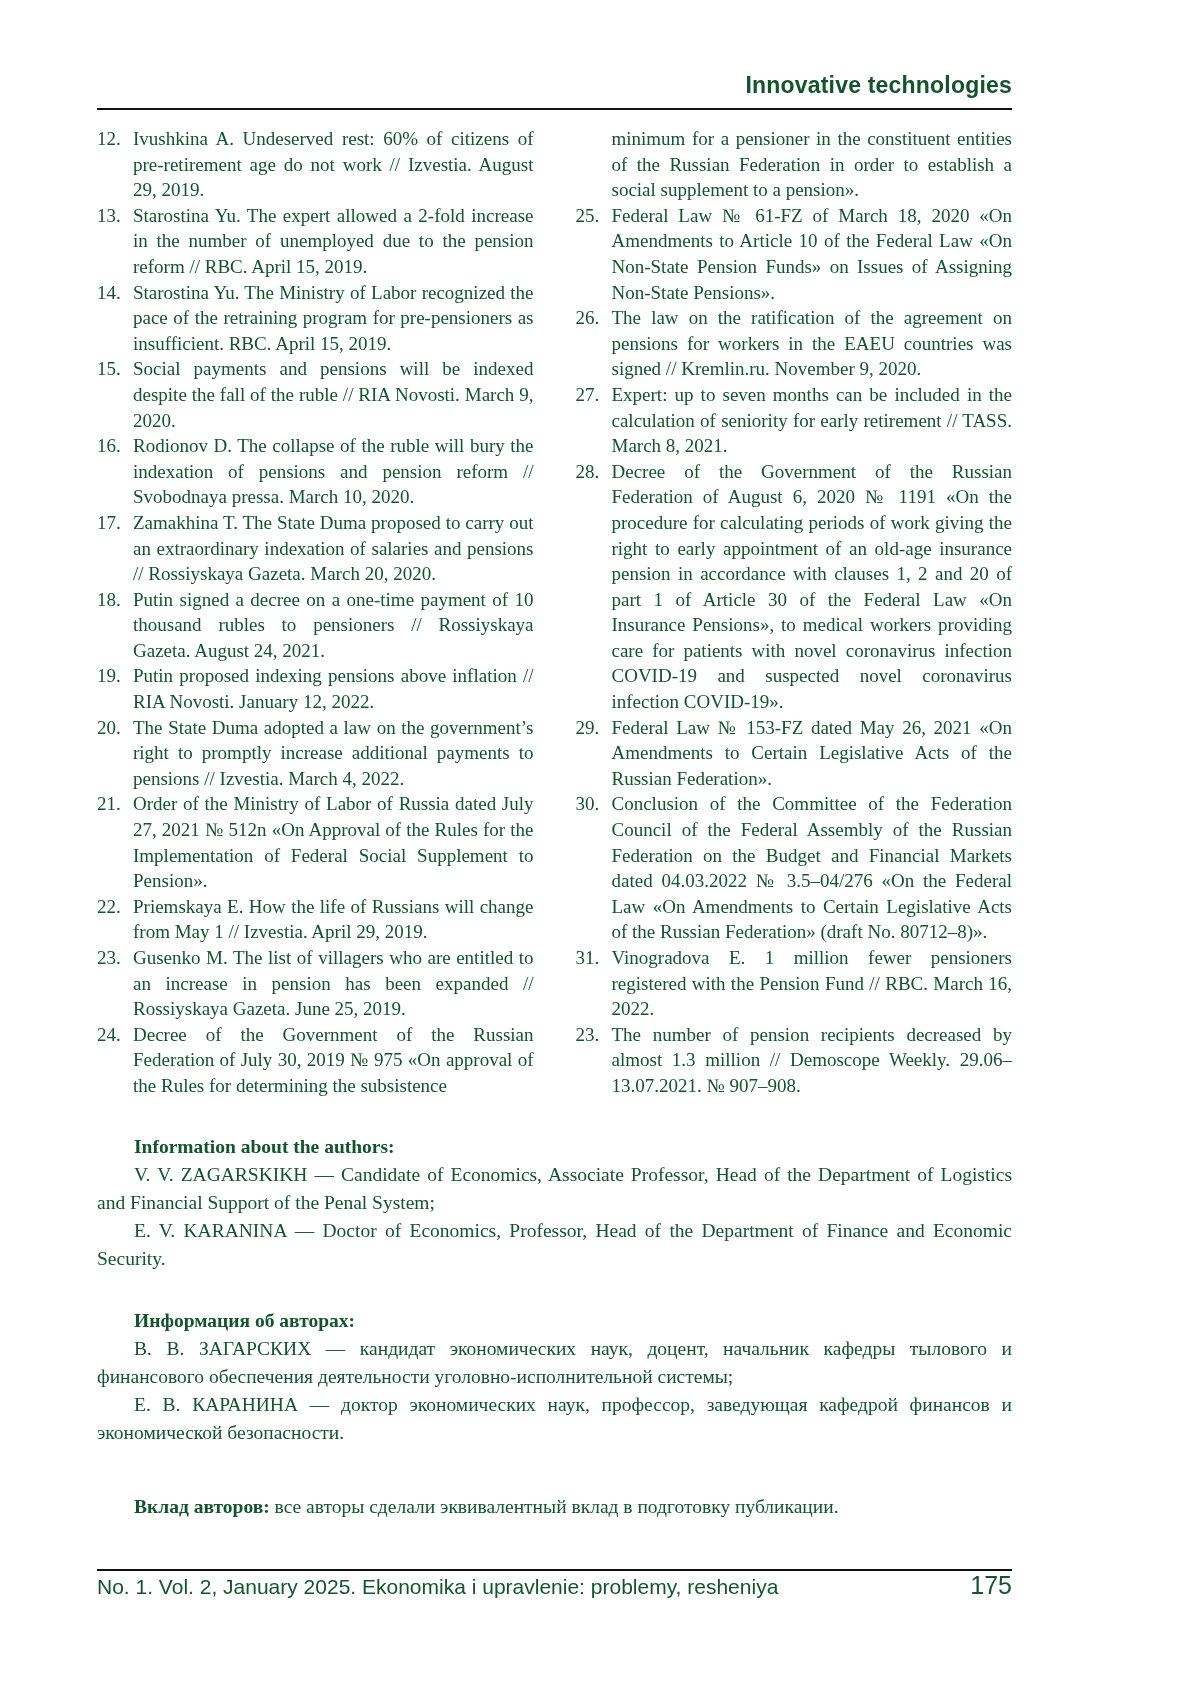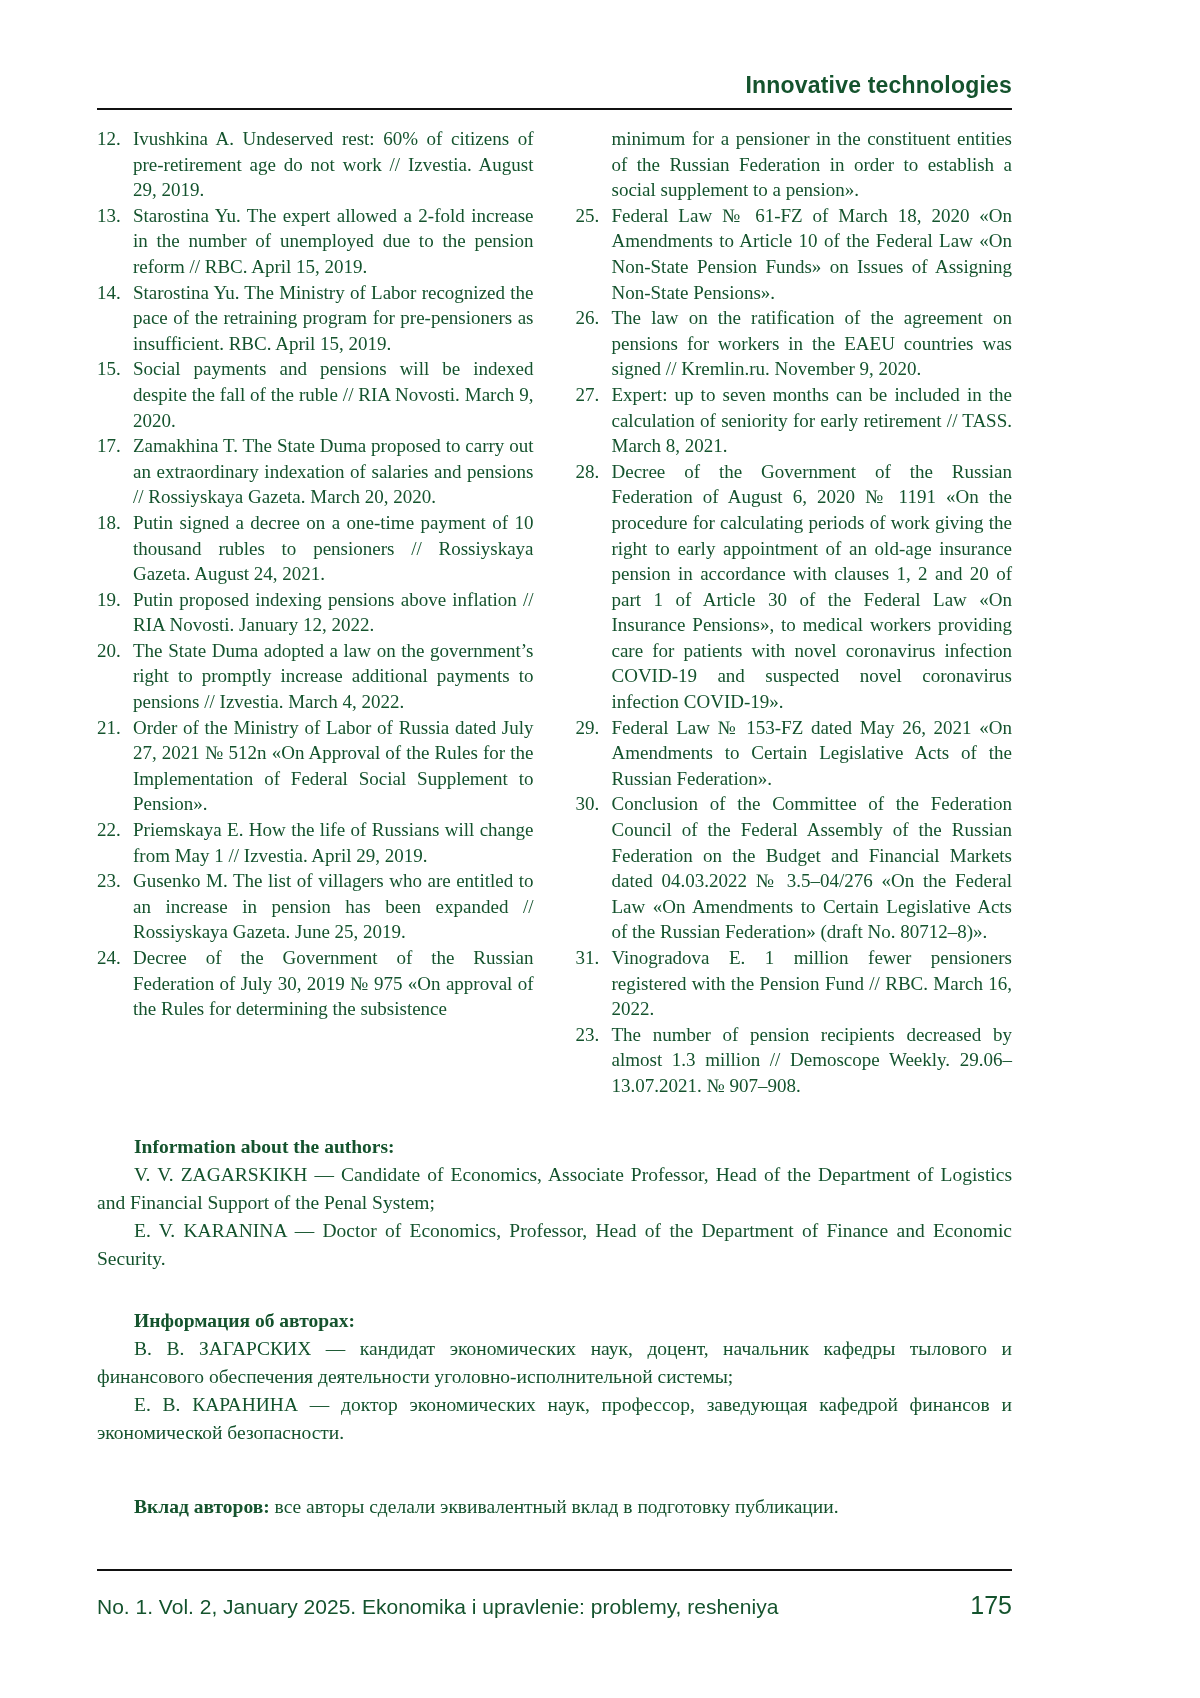--- a/index.html
+++ b/index.html
@@ -70,21 +70,21 @@
     line-height: 28px;
     text-indent: 37px;
   }
   .contribution .label { font-weight: bold; }
   
   .footer { margin-top: 48px; }
   .footer-row {
     display: flex;
     justify-content: space-between;
     align-items: baseline;
-    padding-top: 20px;
+    padding-top: 0;
     font-family: "Liberation Sans", "DejaVu Sans", sans-serif;
   }
   .footer-issue { font-size: 21px; }
   .footer-page { font-size: 25px; }
 </style>
 </head>
 <body>
 
 <div class="page">
 
@@ -92,20 +92,21 @@
     <div class="running-head">Innovative technologies</div>
     <hr class="rule">
   </header>
 
   <main class="ref-columns">
     <div class="ref-col">
       <div class="ref-item"><span class="ref-num">12.</span><span>Ivushkina A. Undeserved rest: 60% of citizens of pre-retirement age do not work // Izvestia. August 29, 2019.</span></div>
       <div class="ref-item"><span class="ref-num">13.</span><span>Starostina Yu. The expert allowed a 2-fold increase in the number of unemployed due to the pension reform // RBC. April 15, 2019.</span></div>
       <div class="ref-item"><span class="ref-num">14.</span><span>Starostina Yu. The Ministry of Labor recognized the pace of the retraining program for pre-pensioners as insufficient. RBC. April 15, 2019.</span></div>
       <div class="ref-item"><span class="ref-num">15.</span><span>Social payments and pensions will be indexed despite the fall of the ruble // RIA Novosti. March 9, 2020.</span></div>
+      <div class="ref-item"><span class="ref-num">16.</span><span>Rodionov D. The collapse of the ruble will bury the indexation of pensions and pension reform // Svobodnaya pressa. March 10, 2020.</span></div>
       <div class="ref-item"><span class="ref-num">17.</span><span>Zamakhina T. The State Duma proposed to carry out an extraordinary indexation of salaries and pensions // Rossiyskaya Gazeta. March 20, 2020.</span></div>
       <div class="ref-item"><span class="ref-num">18.</span><span>Putin signed a decree on a one-time payment of 10 thousand rubles to pensioners // Rossiyskaya Gazeta. August 24, 2021.</span></div>
       <div class="ref-item"><span class="ref-num">19.</span><span>Putin proposed indexing pensions above inflation // RIA Novosti. January 12, 2022.</span></div>
       <div class="ref-item"><span class="ref-num">20.</span><span>The State Duma adopted a law on the government’s right to promptly increase additional payments to pensions // Izvestia. March 4, 2022.</span></div>
       <div class="ref-item"><span class="ref-num">21.</span><span>Order of the Ministry of Labor of Russia dated July 27, 2021 № 512n «On Approval of the Rules for the Implementation of Federal Social Supplement to Pension».</span></div>
       <div class="ref-item"><span class="ref-num">22.</span><span>Priemskaya E. How the life of Russians will change from May 1 // Izvestia. April 29, 2019.</span></div>
       <div class="ref-item"><span class="ref-num">23.</span><span>Gusenko M. The list of villagers who are entitled to an increase in pension has been expanded // Rossiyskaya Gazeta. June 25, 2019.</span></div>
       <div class="ref-item"><span class="ref-num">24.</span><span>Decree of the Government of the Russian Federation of July 30, 2019 № 975 «On approval of the Rules for determining the subsistence</span></div>
     </div>
 

